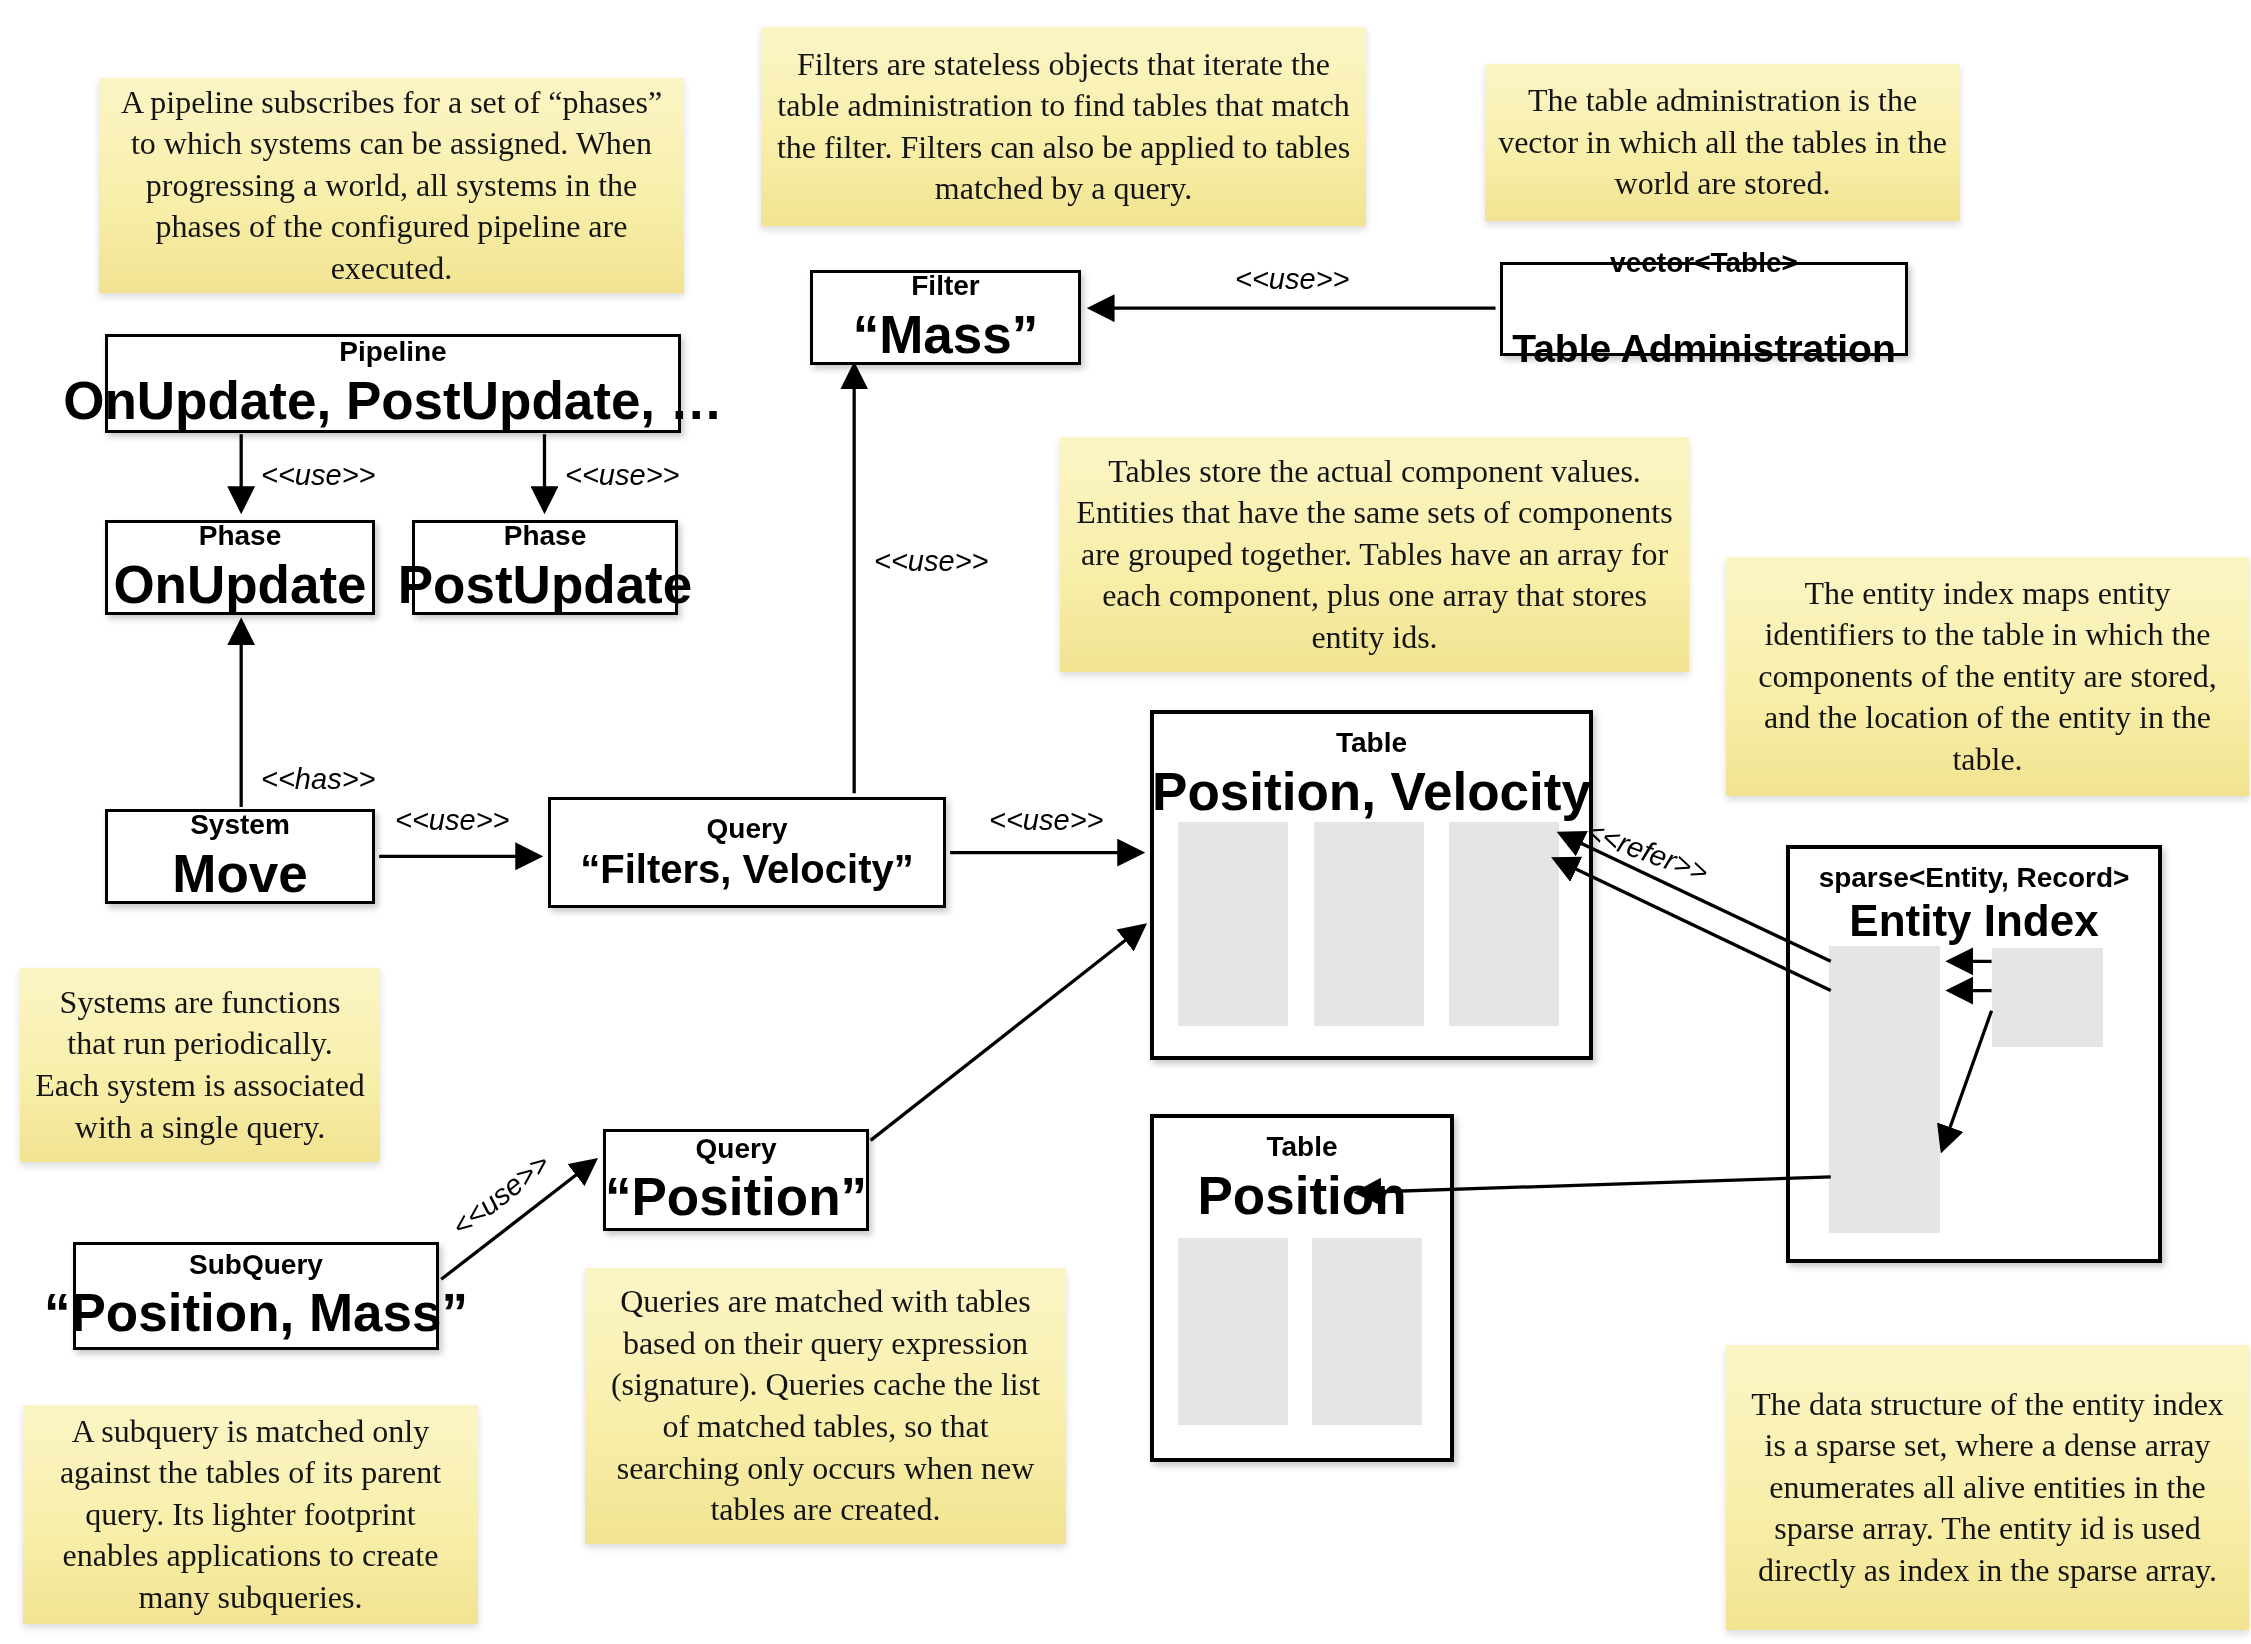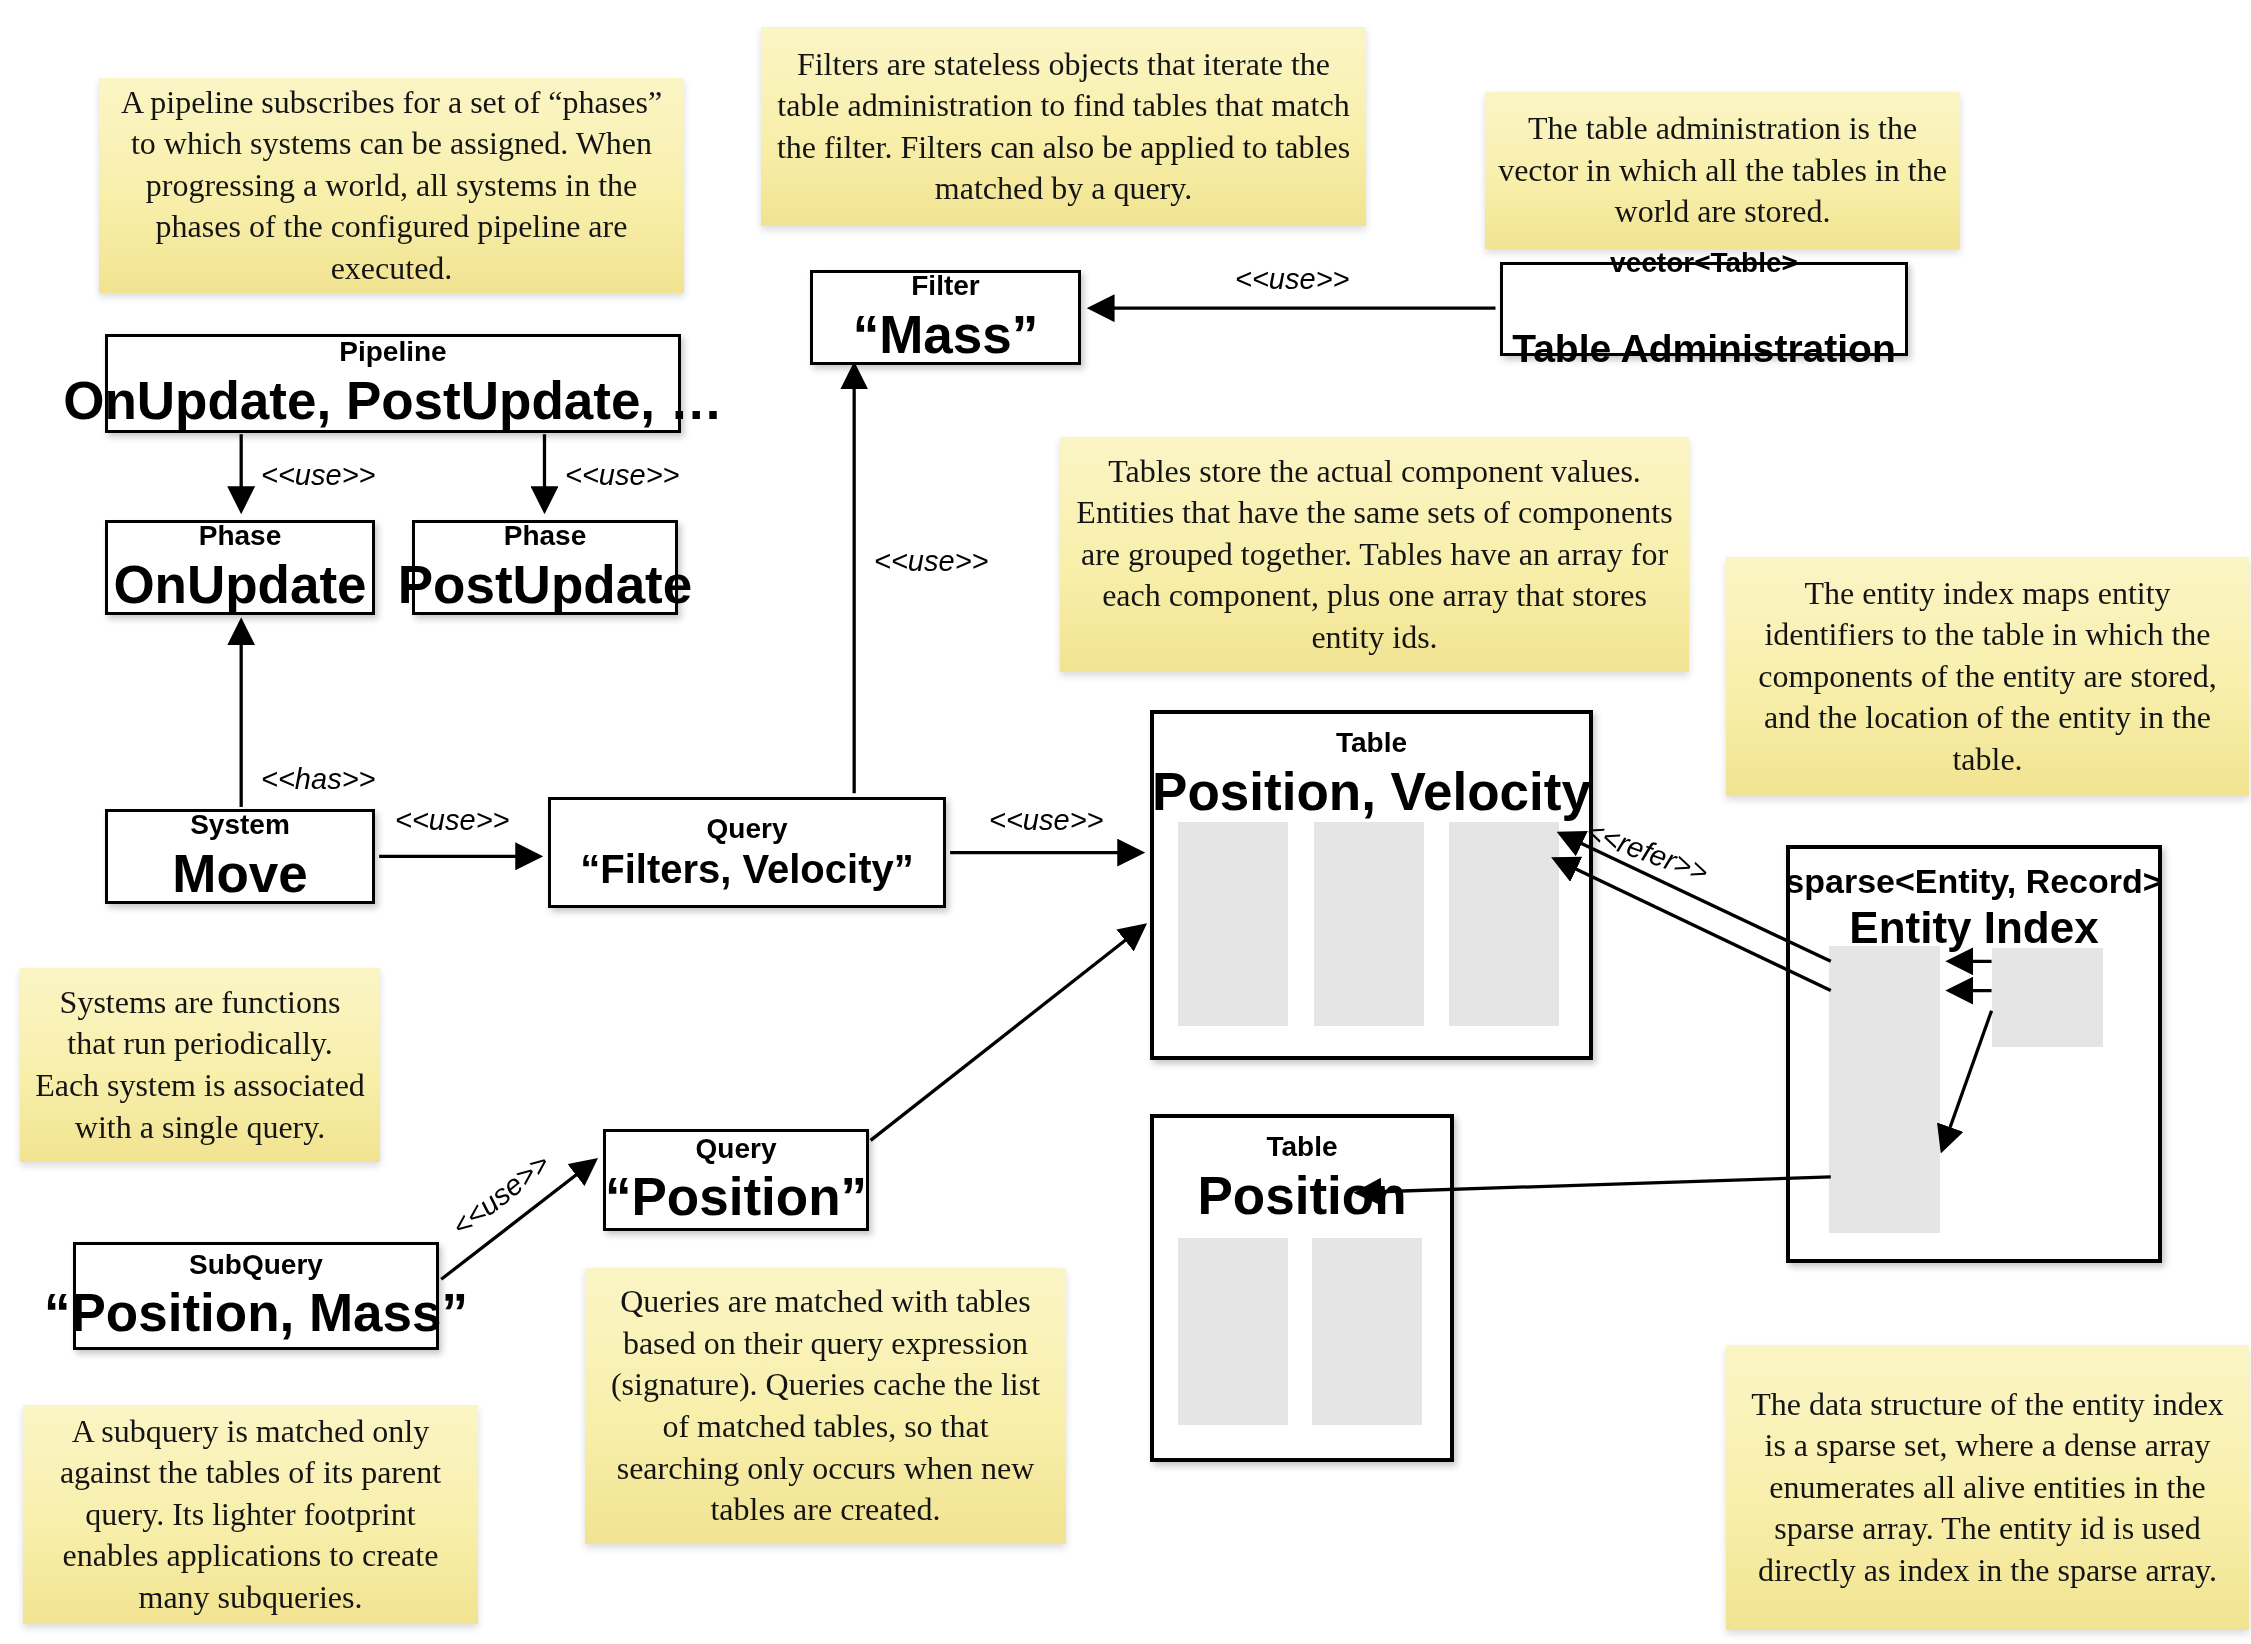--- a/index.html
+++ b/index.html
@@ -33,21 +33,21 @@
     position:absolute;font-style:italic;font-size:29px;white-space:nowrap;color:#000;
   }
   .edge-label.rot{transform:translate(-50%,-50%) rotate(var(--r));}
   svg.connectors{position:absolute;left:0;top:0;pointer-events:none;}
 </style>
 </head>
 <body>
 
 <div class="note" style="left:99px;top:78px;width:585px;height:215px;">A pipeline subscribes for a set of “phases” to which systems can be assigned. When progressing a world, all systems in the phases of the configured pipeline are executed.</div>
 <div class="note" style="left:761px;top:27.4px;width:605px;height:199px;">Filters are stateless objects that iterate the table administration to find tables that match the filter. Filters can also be applied to tables matched by a query.</div>
-<div class="note" style="left:1485px;top:64px;width:475px;height:157px;margin-top:28px;">The table administration is the vector in which all the tables in the world are stored.</div>
+<div class="note" style="left:1485px;top:64px;width:475px;height:157px;">The table administration is the vector in which all the tables in the world are stored.</div>
 <div class="note" style="left:1060px;top:437px;width:629px;height:235px;">Tables store the actual component values. Entities that have the same sets of components are grouped together. Tables have an array for each component, plus one array that stores entity ids.</div>
 <div class="note" style="left:1726px;top:557px;width:523px;height:239px;">The entity index maps entity identifiers to the table in which the components of the entity are stored, and the location of the entity in the table.</div>
 <div class="note" style="left:20px;top:968px;width:360px;height:194px;">Systems are functions that run periodically. Each system is associated with a single query.</div>
 <div class="note" style="left:585px;top:1268px;width:481px;height:276px;">Queries are matched with tables based on their query expression (signature). Queries cache the list of matched tables, so that searching only occurs when new tables are created.</div>
 <div class="note" style="left:23px;top:1405px;width:455px;height:219px;">A subquery is matched only against the tables of its parent query. Its lighter footprint enables applications to create many subqueries.</div>
 <div class="note" style="left:1726px;top:1345px;width:523px;height:285px;">The data structure of the entity index is a sparse set, where a dense array enumerates all alive entities in the sparse array. The entity id is used directly as index in the sparse array.</div>
 
 <div class="box" style="left:105px;top:334px;width:576px;height:99px;">
   <div class="type">Pipeline</div>
   <div class="name">OnUpdate, PostUpdate, …</div>
@@ -92,21 +92,21 @@
 </div>
 
 <div class="box bigbox" style="left:1150px;top:1114px;width:304px;height:348px;">
   <div class="type">Table</div>
   <div class="name">Position</div>
   <div class="col" style="left:24px;top:120px;width:110px;height:187px;"></div>
   <div class="col" style="left:158px;top:120px;width:110px;height:187px;"></div>
 </div>
 
 <div class="box bigbox" style="left:1786px;top:845px;width:376px;height:418px;">
-  <div class="type" style="font-size:34px;">sparse&lt;Entity, Record&gt;</div>
+  <div class="type" style="font-size:28px;">sparse&lt;Entity, Record&gt;</div>
   <div class="name" style="font-size:44px;">Entity Index</div>
   <div class="col" style="left:39px;top:97px;width:111px;height:287px;"></div>
   <div class="col" style="left:202px;top:99px;width:111px;height:99px;"></div>
 </div>
 
 <div class="box" style="left:603px;top:1129px;width:266px;height:102px;">
   <div class="type">Query</div>
   <div class="name">“Position”</div>
 </div>
 

